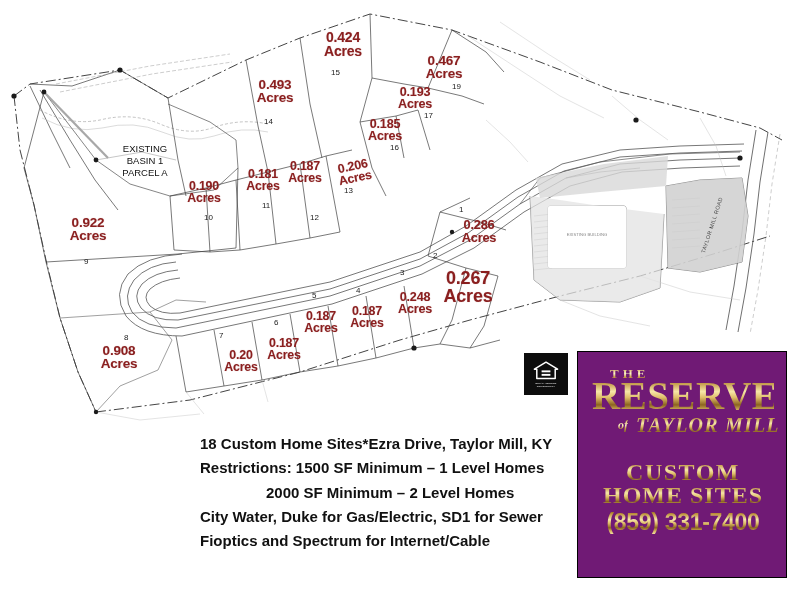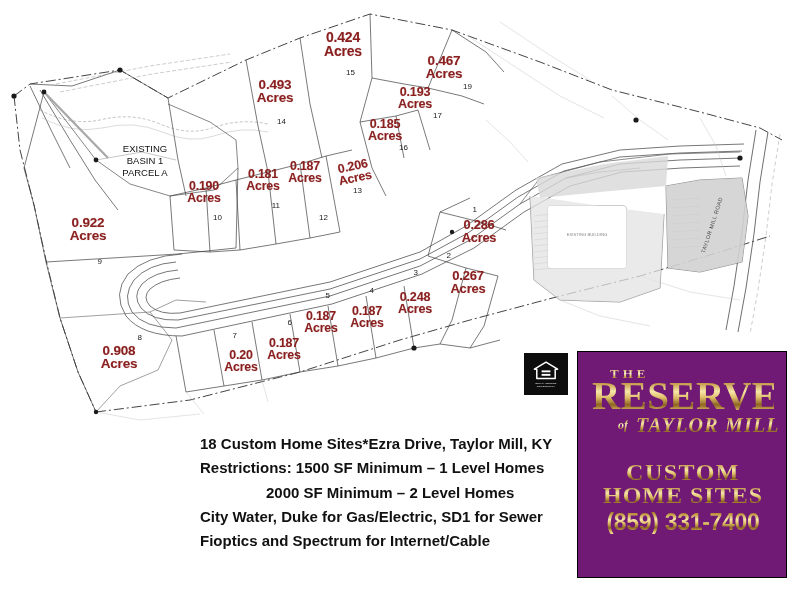--- a/index.html
+++ b/index.html
@@ -18,21 +18,21 @@
   #map-svg{position:absolute;left:0;top:0;}
 
   .lot-label{position:absolute;text-align:center;line-height:0.98;
     color:#8a1f1f;font-weight:700;letter-spacing:-.2px;
     font-family:"Liberation Sans",sans-serif;
     text-shadow:0 0 1px rgba(138,31,31,.35);
     white-space:nowrap;}
   .lot-label .acres-val{display:block;}
   .lot-label .acres-word{display:block;}
   .lot-num{position:absolute;color:#1a1a1a;font-size:8px;font-weight:400;
-    font-family:"Liberation Sans",sans-serif;text-align:right;}
+    font-family:"Liberation Sans",sans-serif;text-align:left;}
   .map-note{position:absolute;color:#111;font-size:9.5px;line-height:1.25;
     text-align:center;font-family:"Liberation Sans",sans-serif;}
   .road-name{position:absolute;color:#444;font-size:5.5px;letter-spacing:.4px;
     white-space:nowrap;transform-origin:left top;}
   .bldg-note{position:absolute;color:#888;font-size:4.2px;text-align:center;
     line-height:1.25;white-space:nowrap;}
 
   
   #info-block{position:absolute;left:200px;top:432px;width:330px;
     font-size:15px;font-weight:700;color:#111;line-height:1.62;
@@ -388,21 +388,21 @@
     </div>
 
     <div class="lot-label" style="left:387px;top:291px;width:56px;font-size:12.6px;">
       <span class="acres-val">0.248</span>
       <span class="acres-word">Acres</span>
     </div>
     <div class="lot-num" style="left:400px;top:268px;width:18px;">
       <span>3</span>
     </div>
 
-    <div class="lot-label" style="left:440px;top:270px;width:56px;font-size:13px;">
+    <div class="lot-label" style="left:440px;top:270px;width:56px;font-size:18px;">
       <span class="acres-val">0.267</span>
       <span class="acres-word">Acres</span>
     </div>
     <div class="lot-num" style="left:433px;top:251px;width:18px;">
       <span>2</span>
     </div>
 
     <div class="lot-label" style="left:450px;top:219px;width:58px;font-size:12.8px;">
       <span class="acres-val">0.286</span>
       <span class="acres-word">Acres</span>

